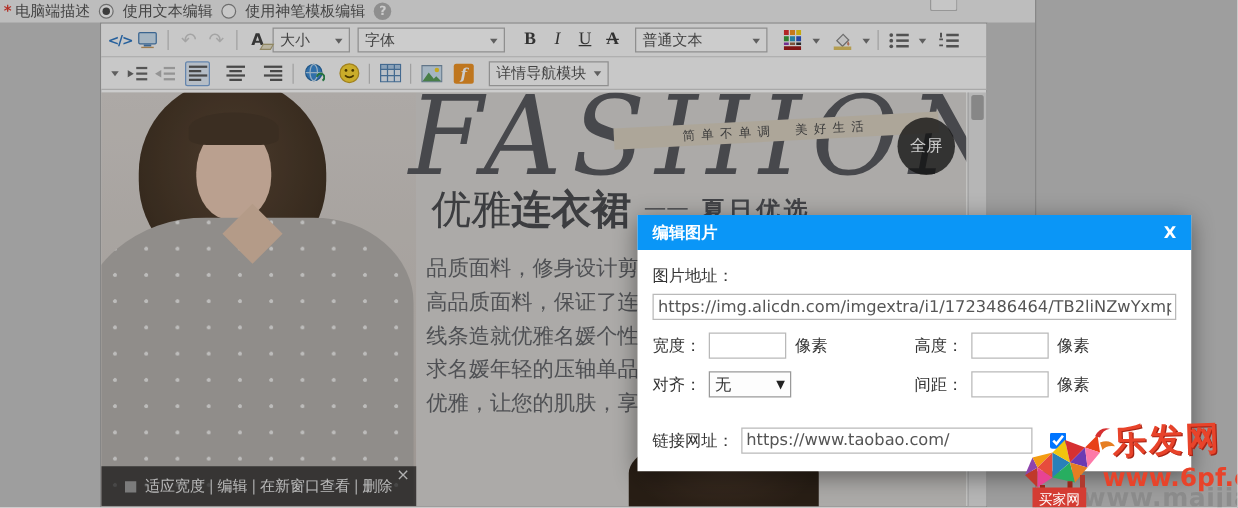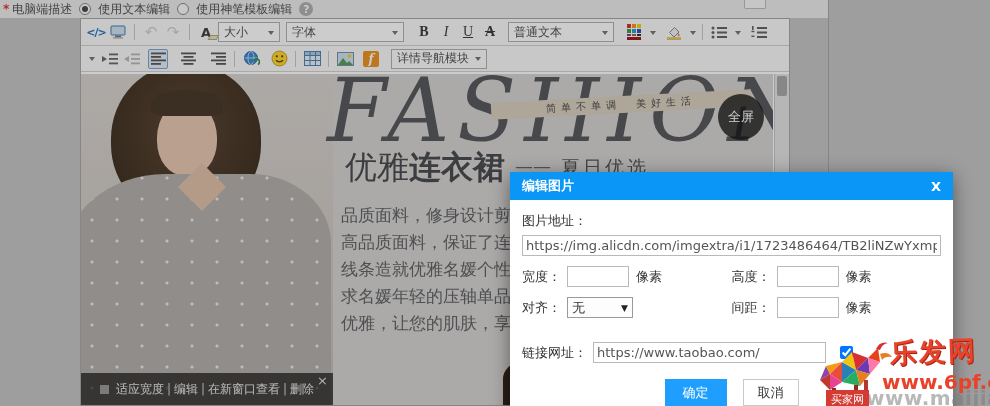--- a/index.html
+++ b/index.html
@@ -60,21 +60,21 @@
              font-style:italic; font-size:86px; letter-spacing:8px; color:#595a5f; white-space:nowrap; transform:scaleY(1.02); }
   .ribbon { position:absolute; left:158px; top:22px; width:260px; height:17px; background:#d9d0c0;
             transform:rotate(-3deg); display:flex; align-items:center; justify-content:center;
             font-size:10px; letter-spacing:5px; color:#4c4c4c; }
   .fullscr { position:absolute; right:9px; top:20px; width:46px; height:46px; border-radius:50%;
              background:rgba(22,22,22,.78); color:#fff; font-size:13px; display:flex; align-items:center;
              justify-content:center; cursor:pointer; }
   .headline { position:absolute; left:12px; top:72px; color:#4b4d51; white-space:nowrap; }
   .hl-light { font-size:32px; font-weight:300; } .hl-bold { font-size:32px; font-weight:bold; }
   .hl-dash { font-size:18px; color:#66686c; margin:0 10px; vertical-align:6px; }
-  .hl-sub { font-size:19px; letter-spacing:3px; color:#54565a; vertical-align:4px; }
+  .hl-sub { font-size:19px; letter-spacing:3px; color:#54565a; vertical-align:4px;font-weight:bold; }
   .para { position:absolute; left:8px; top:128px; font-size:17px; line-height:27px; color:#636569; white-space:nowrap; }
   .hairblob { position:absolute; left:170px; bottom:-10px; width:152px; height:66px; border-radius:45% 45% 0 0;
               background:radial-gradient(ellipse at 50% 30%,#4c3a2c 0%,#33261b 70%); }
 
   
   .imgbar { position:absolute; left:0; bottom:0; width:252px; height:32px; background:rgba(0,0,0,.62);
             color:#e8e8e8; display:flex; align-items:center; justify-content:center; gap:3px; font-size:12px; }
   .imgbar .sq { width:9px; height:9px; background:#9a9a9a; margin-right:4px; display:inline-block; }
   .imgbar .it { cursor:pointer; } .imgbar .pipe { color:#cfcfcf; }
   .imgbar .x { position:absolute; right:5px; top:0; font-size:13px; color:#ddd; cursor:pointer; }
@@ -380,24 +380,20 @@
         <div class="fcol">
           <span>间距：</span>
           <input type="text" class="mini" style="">
           <span class="unit">像素</span>
         </div>
       </div>
       <div class="frow" style="margin-top:24px">
         <span>链接网址：</span>
         <input type="text" class="link-input" value="https://www.taobao.com/" style="">
         <input type="checkbox" class="chk" checked="checked" style="">
-      </div>
-      <div class="btnrow">
-        <button class="btn-ok">确定</button>
-        <button class="btn-cancel">取消</button>
       </div>
     </div>
   </div>
 
   <div class="wm">
     <span class="wm-ghost">www.maijia.com</span>
     <svg class="bull" width="80" height="58" viewBox="0 0 80 58">
       <polygon points="14,50 4,40 14,34" fill="#c0392b"></polygon>
       <polygon points="14,50 14,34 26,42" fill="#e84393"></polygon>
       <polygon points="4,40 10,26 14,34" fill="#8e44ad"></polygon>

